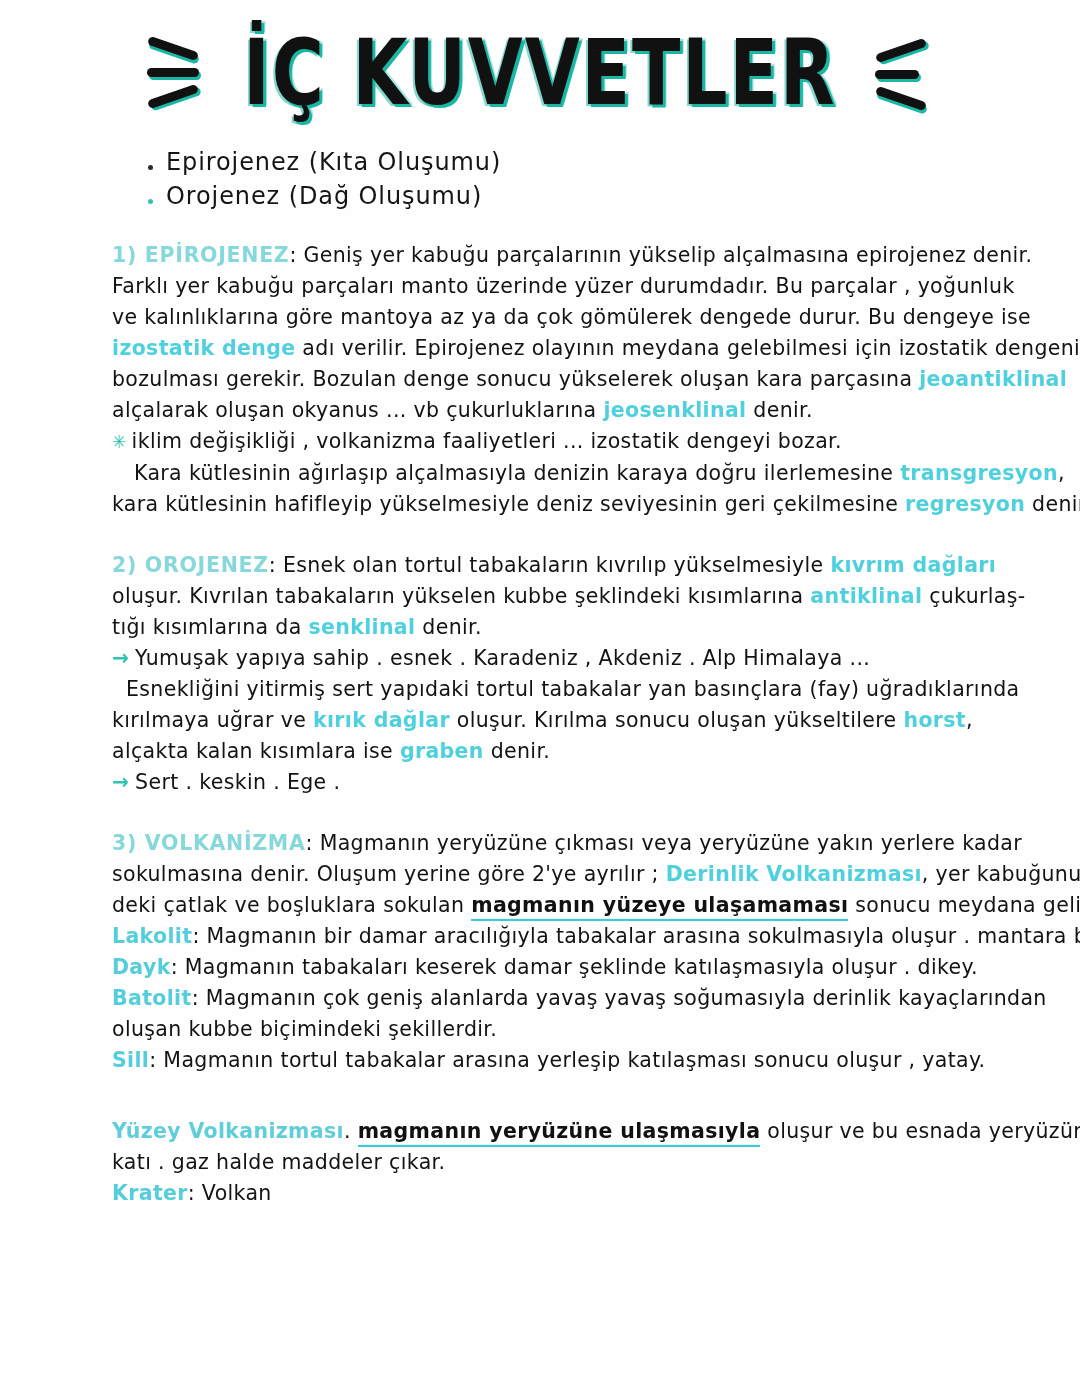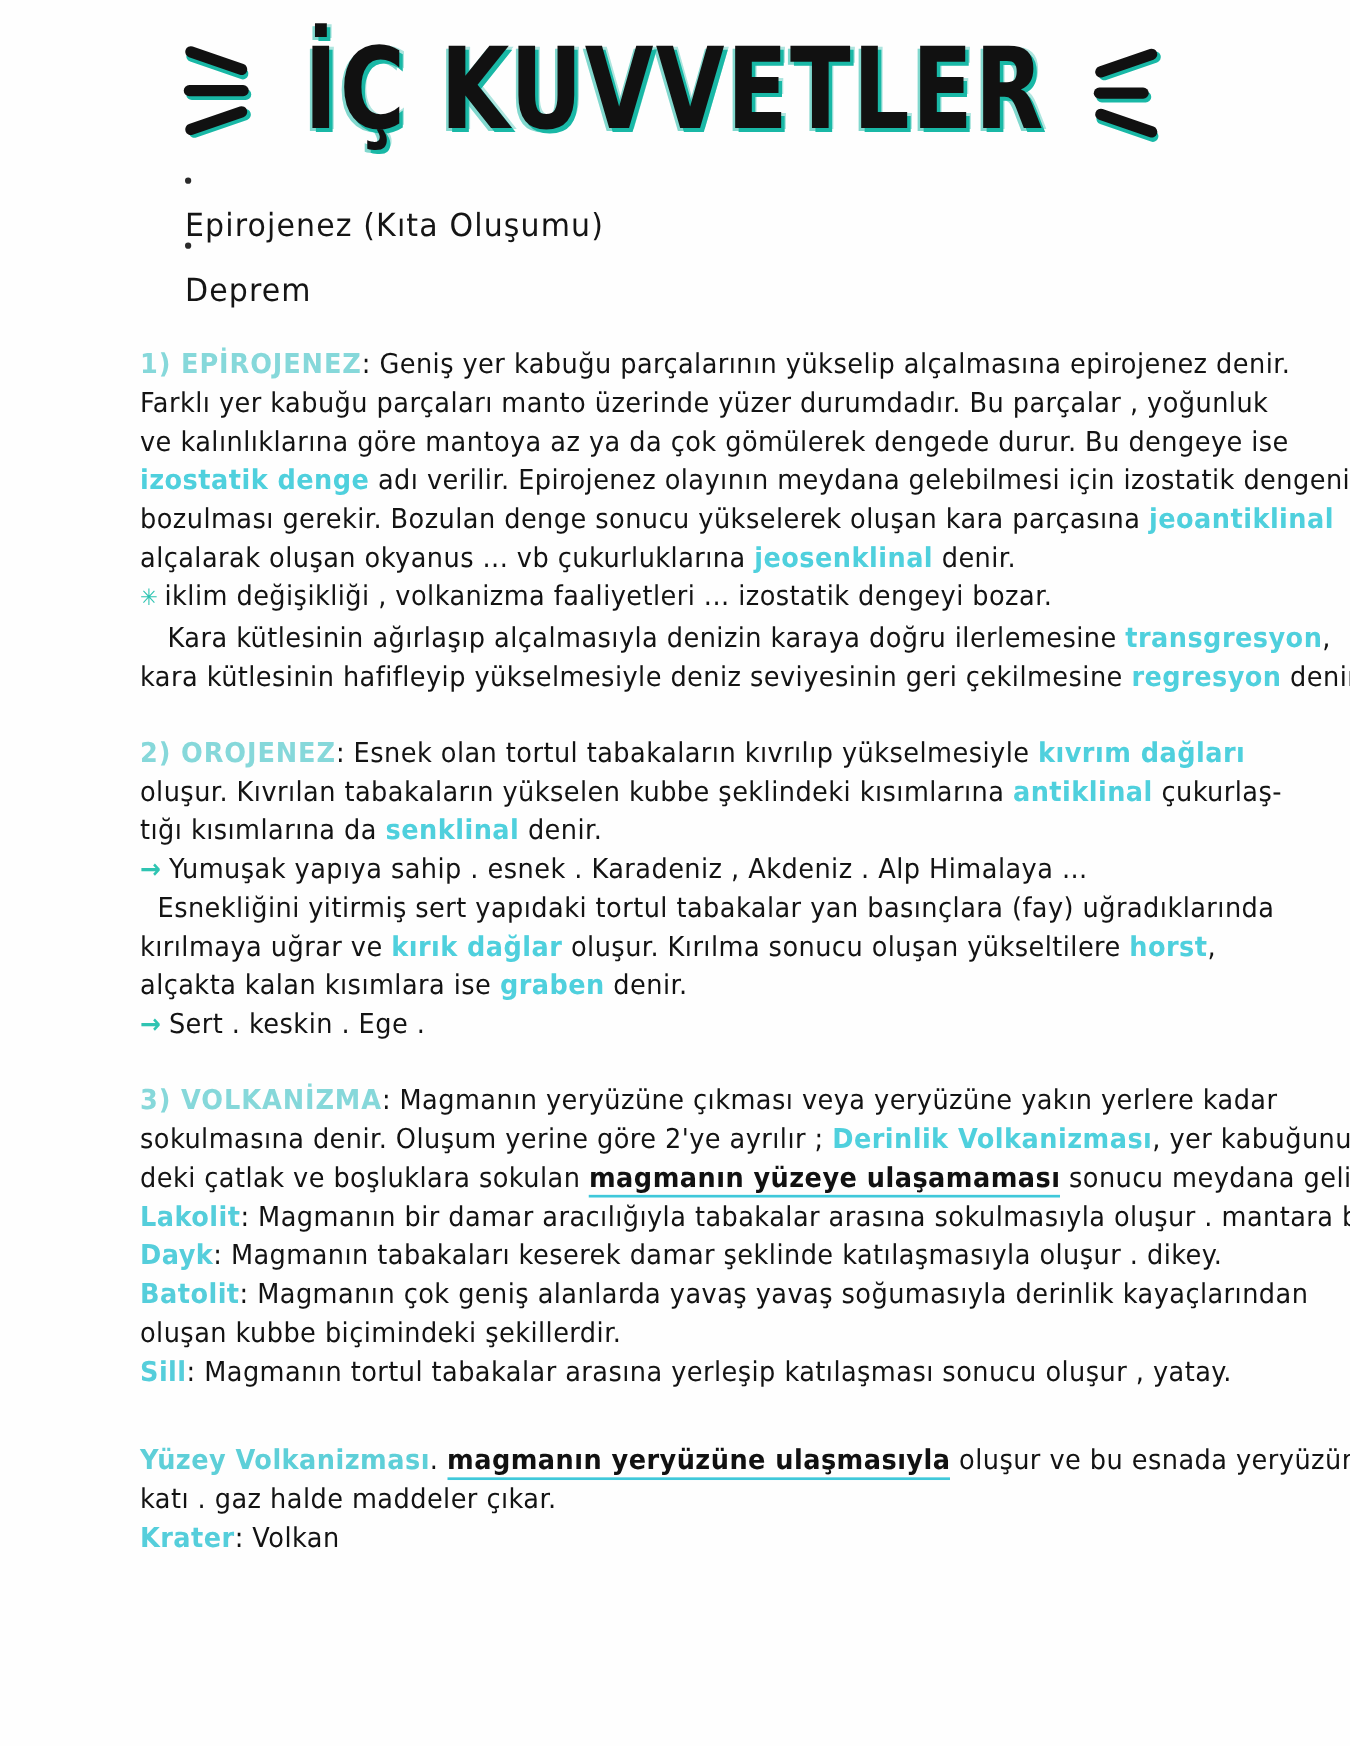--- a/index.html
+++ b/index.html
@@ -74,24 +74,23 @@
   .chev.right span:nth-child(1) { top: 10px; transform: rotate(-19deg); }
   .chev.right span:nth-child(2) { top: 34px; transform: rotate(0deg); width: 44px;}
   .chev.right span:nth-child(3) { top: 58px; transform: rotate(19deg); }
 
   
   .bullet-list {
     margin: 28px 0 0 148px;
   }
   .bullet-row {
     display: flex;
-    align-items: flex-start;
+    align-items: flex-end;
     gap: 13px;
     margin-bottom: 6px;
-    flex-direction: column;
   }
   .dot {
     width: 5px;
     height: 5px;
     background: #2a2a2a;
     border-radius: 50%;
     display: inline-block;
     transform: translateY(-6px);
     flex: 0 0 auto;
   }
@@ -185,22 +184,22 @@
         <span></span>
     </span>
   </div>
 
   <div class="bullet-list">
     <div class="bullet-row">
       <span class="dot"></span>
       <span class="txt">Epirojenez (Kıta Oluşumu)</span>
     </div>
     <div class="bullet-row">
-      <span class="dot"></span>
-      <span class="txt">Deprem</span>
+      <span class="dot teal"></span>
+      <span class="txt">Orojenez (Dağ Oluşumu)</span>
     </div>
   </div>
 
   <div class="section first">
     <div class="ln">
       <span class="hd">1) EPİROJENEZ</span><span>: Geniş yer kabuğu parçalarının yükselip alçalmasına epirojenez denir.</span>
     </div>
     <div class="ln">
       <span>Farklı yer kabuğu parçaları manto üzerinde yüzer durumdadır. Bu parçalar , yoğunluk</span>
     </div>

